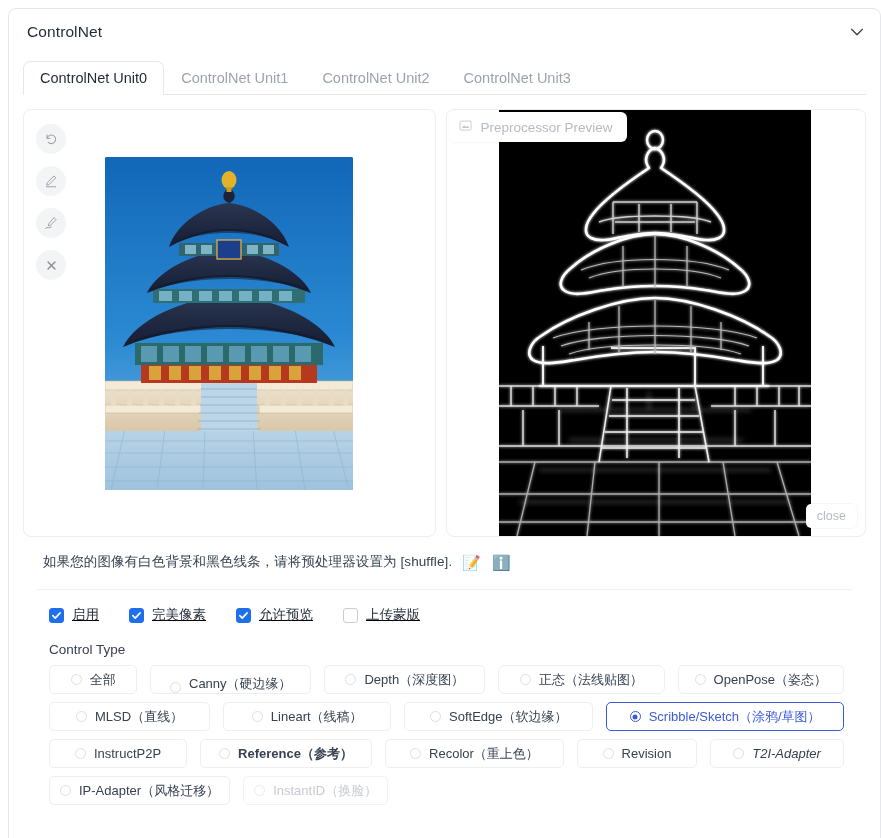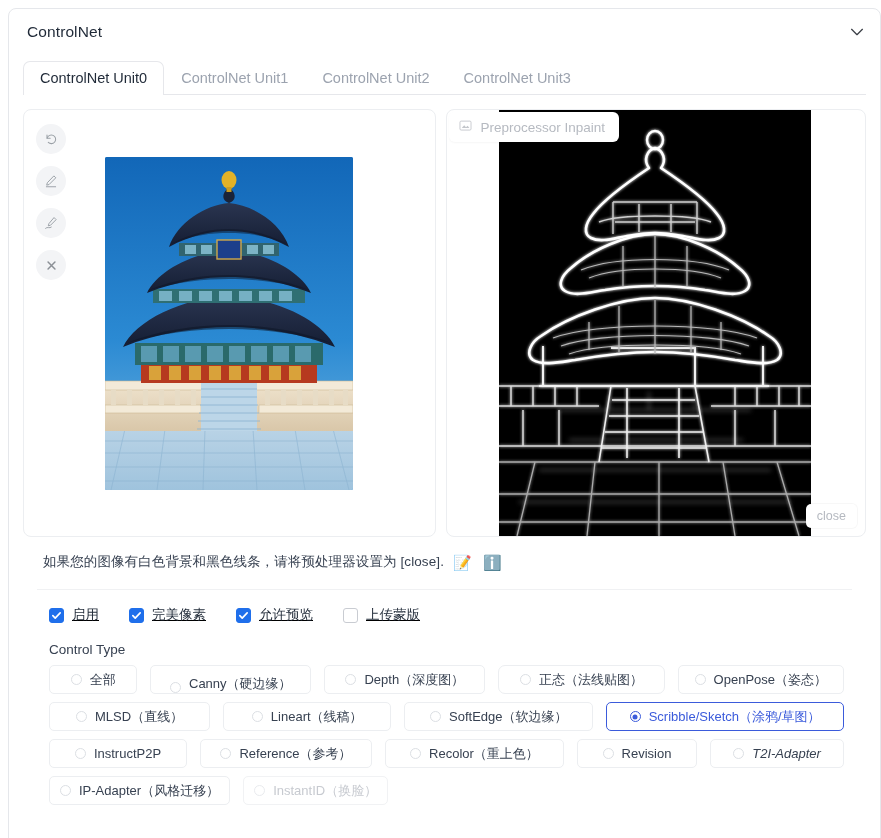--- a/index.html
+++ b/index.html
@@ -574,29 +574,29 @@
             </svg>
           </div>
 
           <div class="preview-tab">
             <span>
               <svg width="13" height="13" viewBox="0 0 16 16">
                 <rect x="1.2" y="2.6" width="13.6" height="11" rx="1.4" fill="none" stroke="#c3c6cb" stroke-width="1.1"></rect>
                 <path d="M3.4 11.2 L6.4 7.6 L8.6 10 L10.6 8.2 L12.8 11.2 Z" fill="#c3c6cb"></path>
               </svg>
             </span>
-            <span>Preprocessor Inpaint</span>
+            <span>Preprocessor Preview</span>
           </div>
 
           <div class="close-chip">close</div>
         </div>
       </div>
 
       <div class="hint-row">
-        <span class="hint-text">如果您的图像有白色背景和黑色线条，请将预处理器设置为 [close].</span>
+        <span class="hint-text">如果您的图像有白色背景和黑色线条，请将预处理器设置为 [shuffle].</span>
         <span class="emoji-btn">📝</span>
         <span class="emoji-btn">ℹ️</span>
       </div>
 
       <div class="options-card">
         <div class="check-row">
           <label class="check-item">
             <span class="cb checked">
               <svg width="11" height="11" viewBox="0 0 12 12">
                   <path d="M2 6.2 L4.6 8.8 L10 3.2" fill="none" stroke="#fff" stroke-width="1.8" stroke-linecap="round" stroke-linejoin="round"></path>
@@ -669,21 +669,21 @@
               <div class="radio-btn selected" style="flex: 1.55 1 0px;">
                 <span class="dot"></span>
                 <span>Scribble/Sketch（涂鸦/草图）</span>
               </div>
             </div>
             <div class="radio-row">
               <div class="radio-btn" style="flex: 0.85 1 0px;">
                 <span class="dot"></span>
                 <span>InstructP2P</span>
               </div>
-              <div class="radio-btn" style="flex: 1.1 1 0px;">
+              <div class="radio-btn" style="flex: 1.1 1 0px; font-weight: bold;">
                 <span class="dot"></span>
                 <span>Reference（参考）</span>
               </div>
               <div class="radio-btn" style="flex: 1.15 1 0px;">
                 <span class="dot"></span>
                 <span>Recolor（重上色）</span>
               </div>
               <div class="radio-btn" style="flex: 0.72 1 0px;">
                 <span class="dot"></span>
                 <span>Revision</span>

